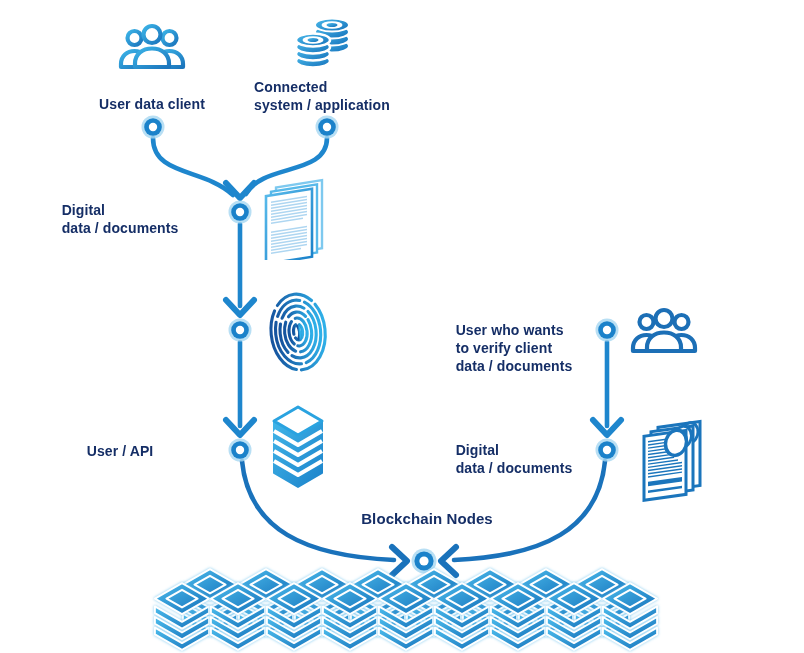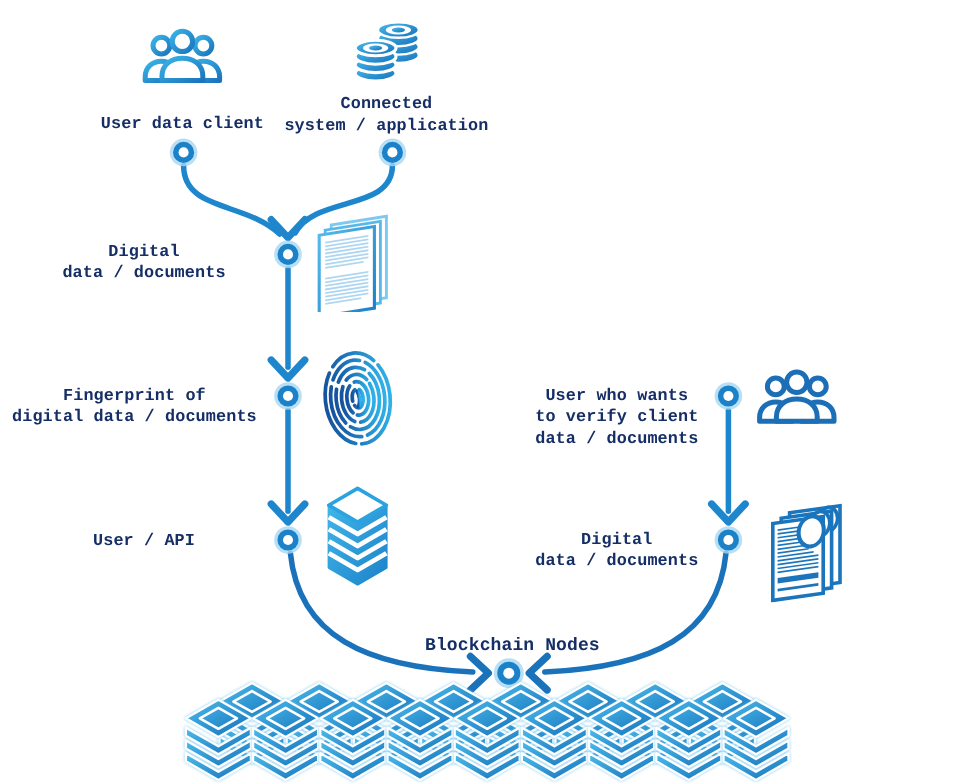--- a/index.html
+++ b/index.html
@@ -9,24 +9,24 @@
     --bg:#ffffff;
   }
   html,body{margin:0;padding:0;background:var(--bg);}
   .stage{
     position:relative;width:804px;height:653px;background:var(--bg);
     overflow:hidden;font-family:"Liberation Sans",sans-serif;
   }
   .connectors{position:absolute;left:0;top:0;}
   .label{
     position:absolute;transform:translateX(-50%);
-    text-align:center;font-weight:700;font-size:14px;line-height:18px;
-    color:var(--label);white-space:pre-line;letter-spacing:.1px;font-family:Liberation Mono, monospace;
+    font-weight:700;font-size:14px;line-height:18px;
+    color:var(--label);white-space:pre-line;letter-spacing:.1px;
   }
-  .label.big{font-size:15px;margin-top:20px;}
+  .label.big{font-size:15px;}
   .icon{position:absolute;}
   .cube-row{position:absolute;display:flex;}
   .cube-row.back{left:180px;top:566px;z-index:1;}
   .cube-row.front{left:152px;top:580px;z-index:2;}
   .cube-row svg{width:60px;height:74px;margin-right:-4px;flex:0 0 auto;
     filter:drop-shadow(0 0 1.5px rgba(110,195,238,.85));}
 </style>
 </head>
 <body>
 
@@ -216,22 +216,20 @@
       <path d="M16,78 h34" stroke="#1b75bc" stroke-width="2.4"></path>
       <ellipse cx="44" cy="33" rx="10.5" ry="12.5" fill="#ffffff" stroke="#1b75bc" stroke-width="3.4"></ellipse>
     </g>
   </svg>
 
   <div class="label" style="left:152px;top:95px">User data client</div>
   <div class="label" style="left:322px;top:78px">Connected
 system / application</div>
   <div class="label" style="left:120px;top:201px">Digital
 data / documents</div>
-  <div class="label" style="left:112px;top:321px">Fingerprint of
-digital data / documents</div>
   <div class="label" style="left:120px;top:442px">User / API</div>
   <div class="label" style="left:514px;top:321px">User who wants
 to verify client
 data / documents</div>
   <div class="label" style="left:514px;top:441px">Digital
 data / documents</div>
   <div class="label big" style="left:427px;top:510px">Blockchain Nodes</div>
 
   <div class="cube-row back" id="cube-back-row">
     <svg viewBox="0 0 62 76">

